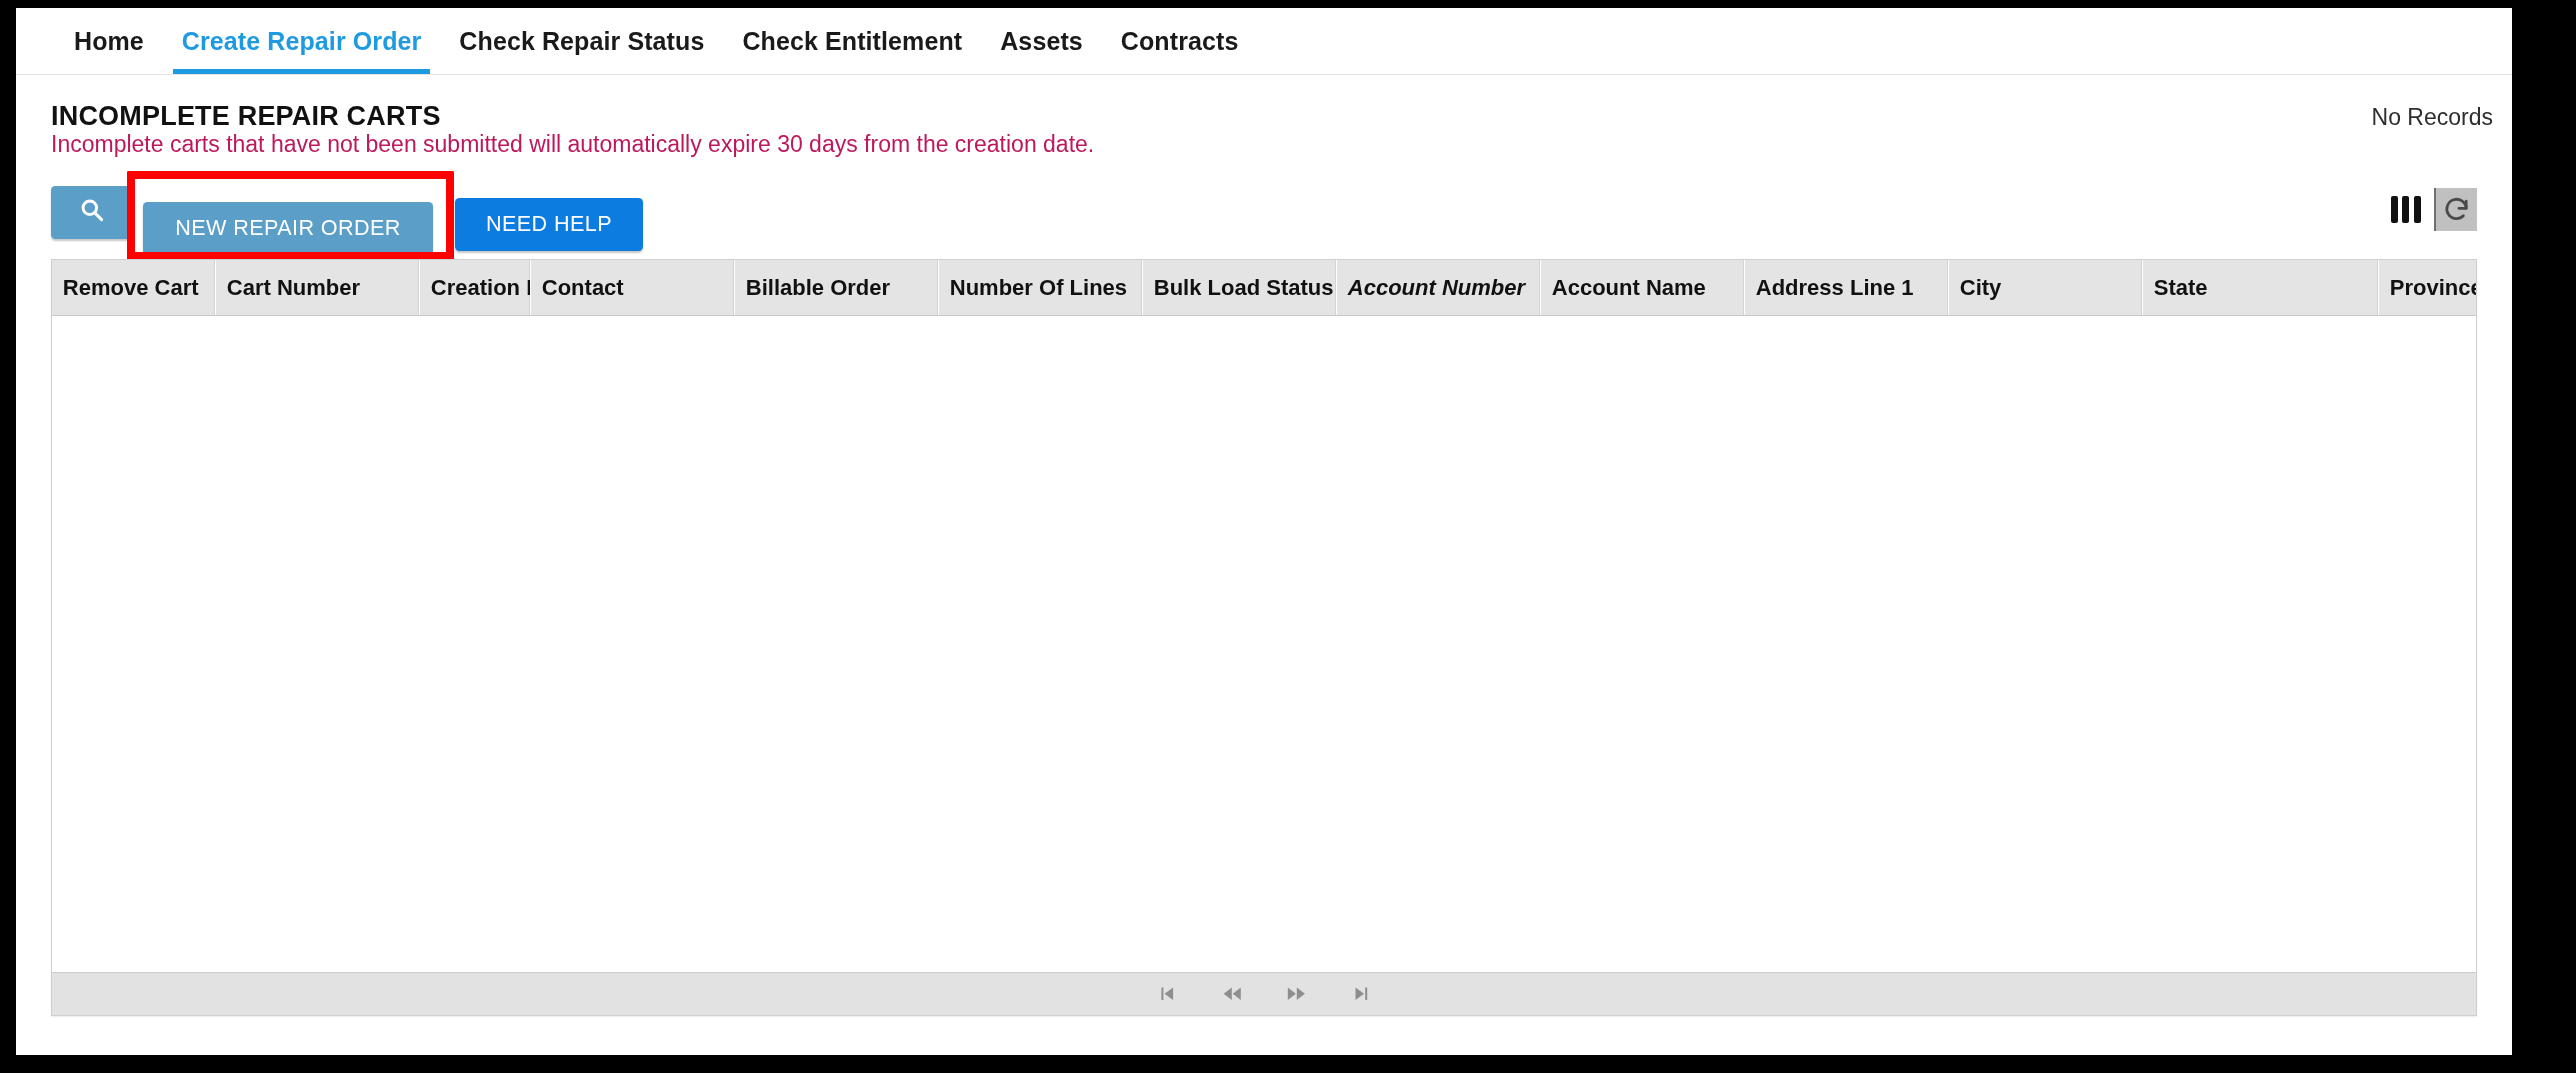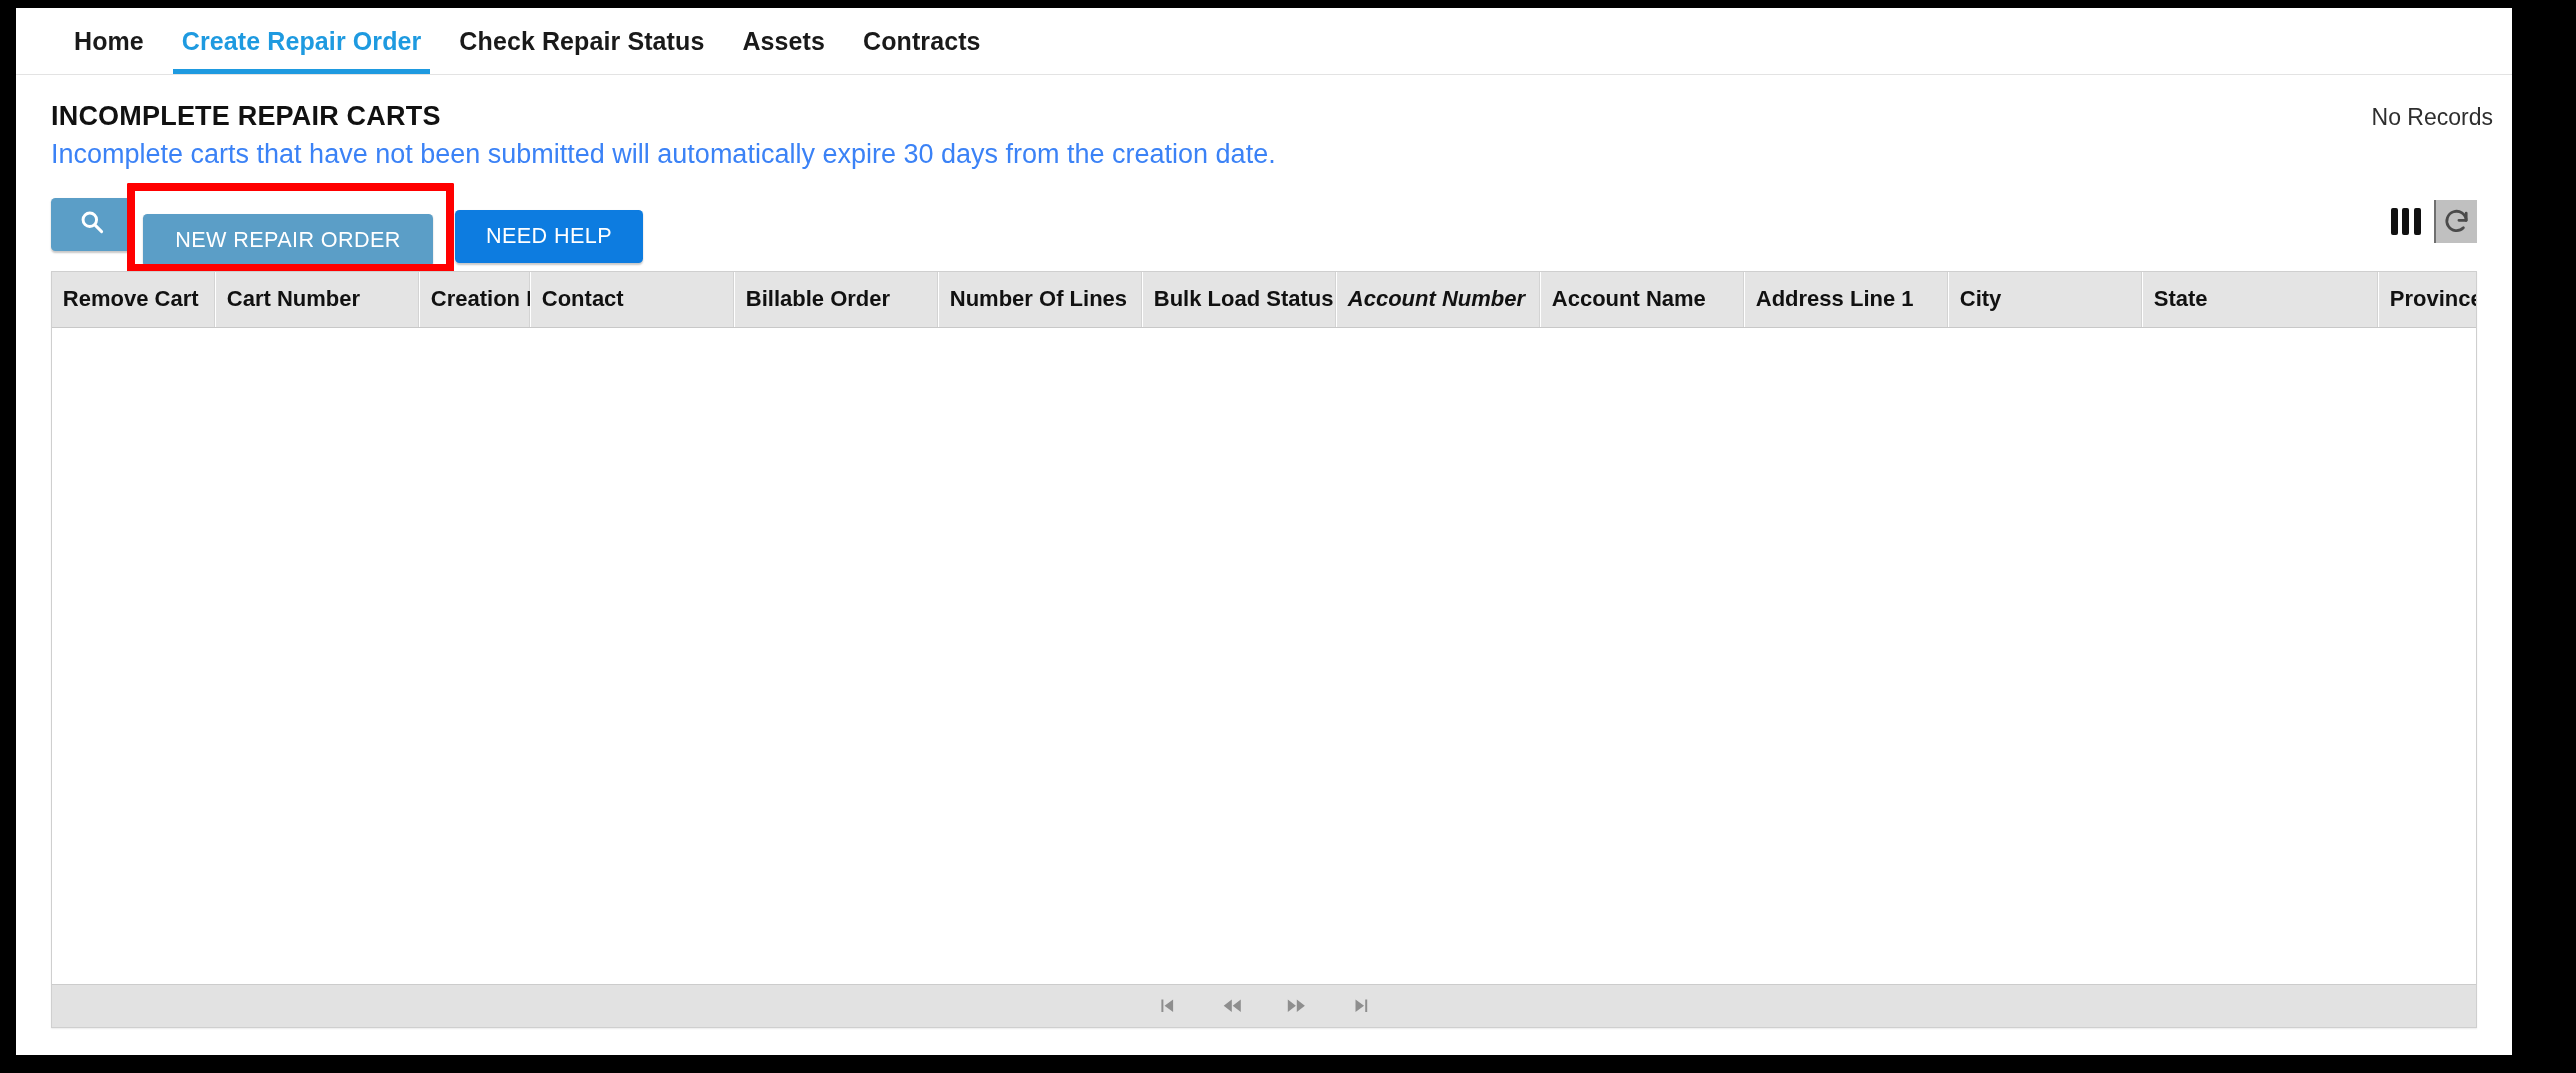--- a/index.html
+++ b/index.html
@@ -80,23 +80,23 @@
     padding: 25.5px 35px 0 35px;
   }
   #page-title {
     font-size: 27px;
     font-weight: bold;
     color: #111111;
     letter-spacing: 0.2px;
     line-height: 1.12;
   }
   #page-subtitle {
-    margin-top: 7px;
-    font-size: 27px;
-    color: #3b82f6;
+    margin-top: 0;
+    font-size: 23px;
+    color: #be185d;
     font-weight: normal;
     line-height: 1.2;
   }
   #records-status {
     position: absolute;
     right: 19px;
     top: 29px;
     font-size: 23px;
     color: #2e2e2e;
   }
@@ -257,20 +257,23 @@
     <nav id="navbar">
       <ul class="nav-list">
           <li class="nav-item">
             <span>Home</span>
           </li>
           <li class="nav-item active">
             <span>Create Repair Order</span>
           </li>
           <li class="nav-item">
             <span>Check Repair Status</span>
+          </li>
+          <li class="nav-item">
+            <span>Check Entitlement</span>
           </li>
           <li class="nav-item">
             <span>Assets</span>
           </li>
           <li class="nav-item">
             <span>Contracts</span>
           </li>
         </ul>
     </nav>
 

